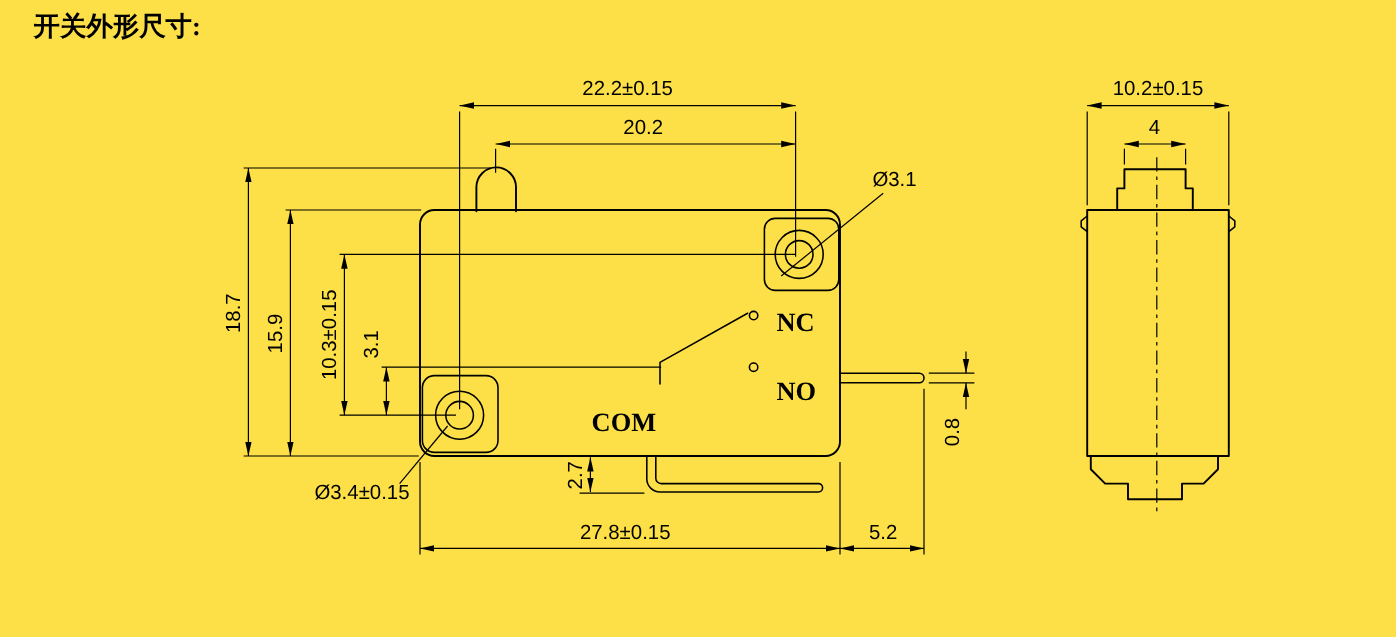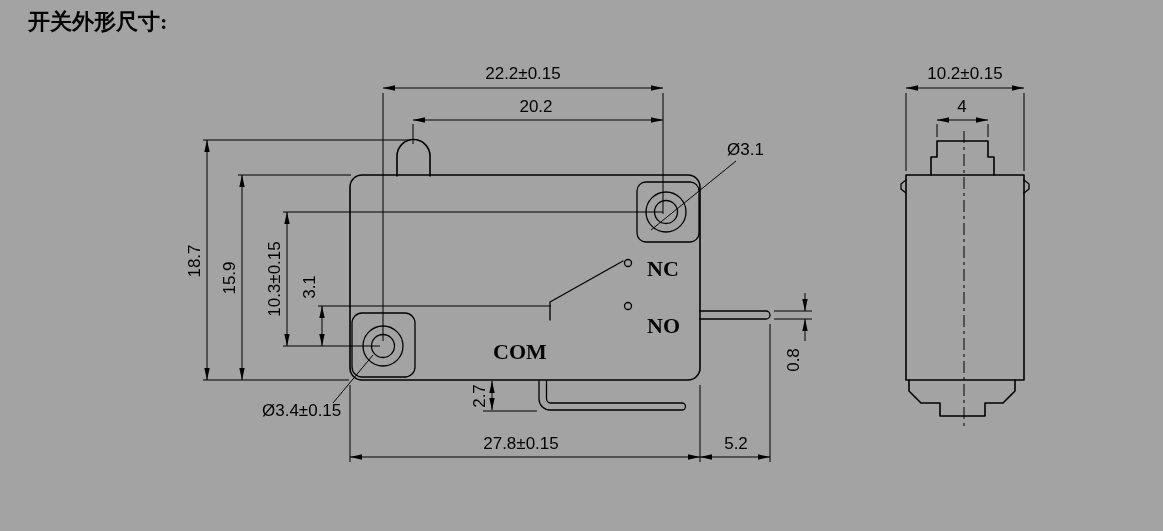--- a/index.html
+++ b/index.html
@@ -1,17 +1,17 @@
 <!DOCTYPE html>
 <html><head>
 <meta charset="utf-8">
 <style>
   html,body { margin:0; padding:0; background:#ffffff; }
   .page {
-    position:relative; width:1163px; height:531px; background:#a3a3a3;
+    position:relative; width:1163px; height:531px; background:#fde047;
     font-family:"Liberation Sans", sans-serif; overflow:hidden;
   }
   svg { display:block; }
   .outline  { fill:none; stroke:#000; stroke-width:1.6; stroke-linejoin:round; stroke-linecap:round; }
   .medline  { fill:none; stroke:#000; stroke-width:1.3; stroke-linejoin:round; stroke-linecap:round; }
   .thin     { fill:none; stroke:#000; stroke-width:1; }
   .dimline  { fill:none; stroke:#000; stroke-width:1; }
   .center   { fill:none; stroke:#000; stroke-width:1; stroke-dasharray:12 4 3 4; }
   .dimtext  { font:17px "Liberation Sans", sans-serif; fill:#000; }
   .biglabel { font:bold 22px "Liberation Serif", serif; fill:#000; }

